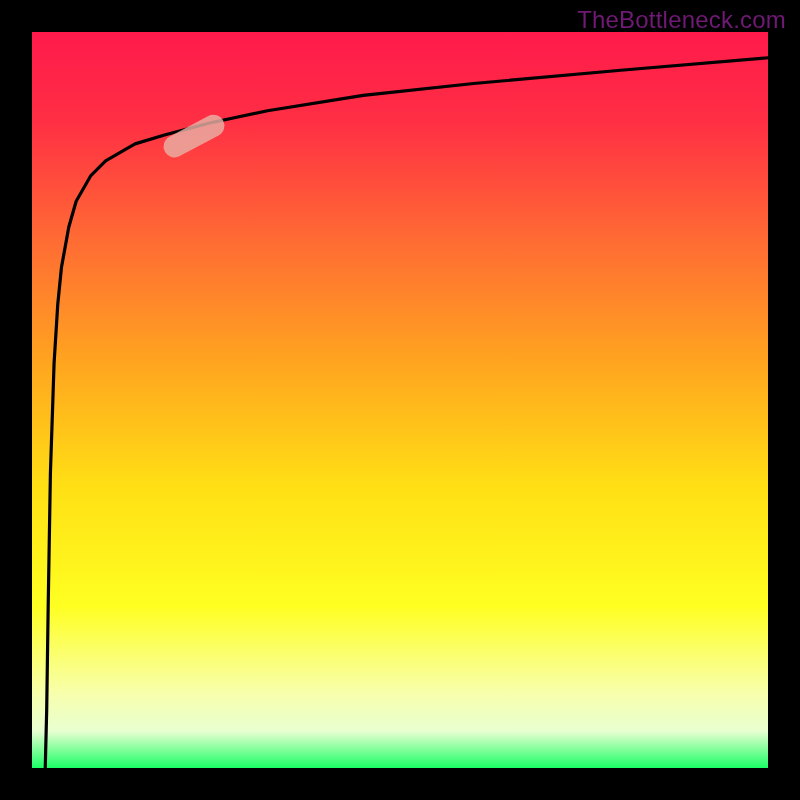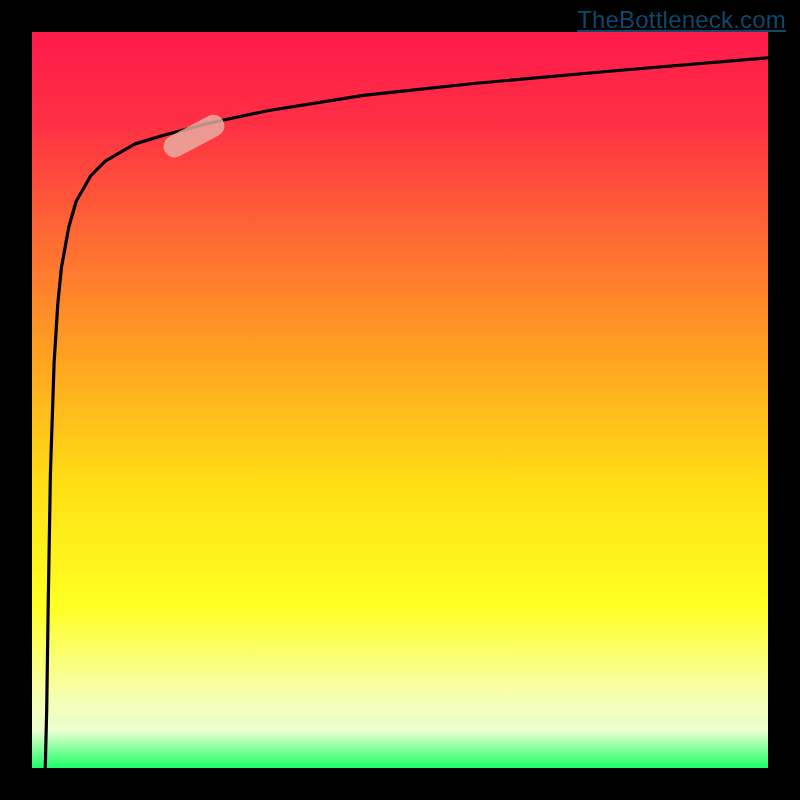--- a/index.html
+++ b/index.html
@@ -4,25 +4,24 @@
 <style>
   * { margin: 0; padding: 0; box-sizing: border-box; }
   html, body { width: 800px; height: 800px; overflow: hidden; background: #fff; }
   .wrap { position: relative; width: 800px; height: 800px; }
   .watermark {
     position: absolute;
     top: 6px;
     right: 14px;
     font-family: Arial, Helvetica, sans-serif;
     font-size: 24px;
-    color: #0c4a6e;
+    color: #701a75;
     letter-spacing: 0.2px;
     font-weight: 500;
     z-index: 50;
-    text-decoration: underline;
   }
   .frame {
     position: absolute;
     inset: 0;
   }
   .frame .side {
     position: absolute;
     background: #000;
   }
   .side.top    { left: 0; top: 0;    width: 800px; height: 32px; }

